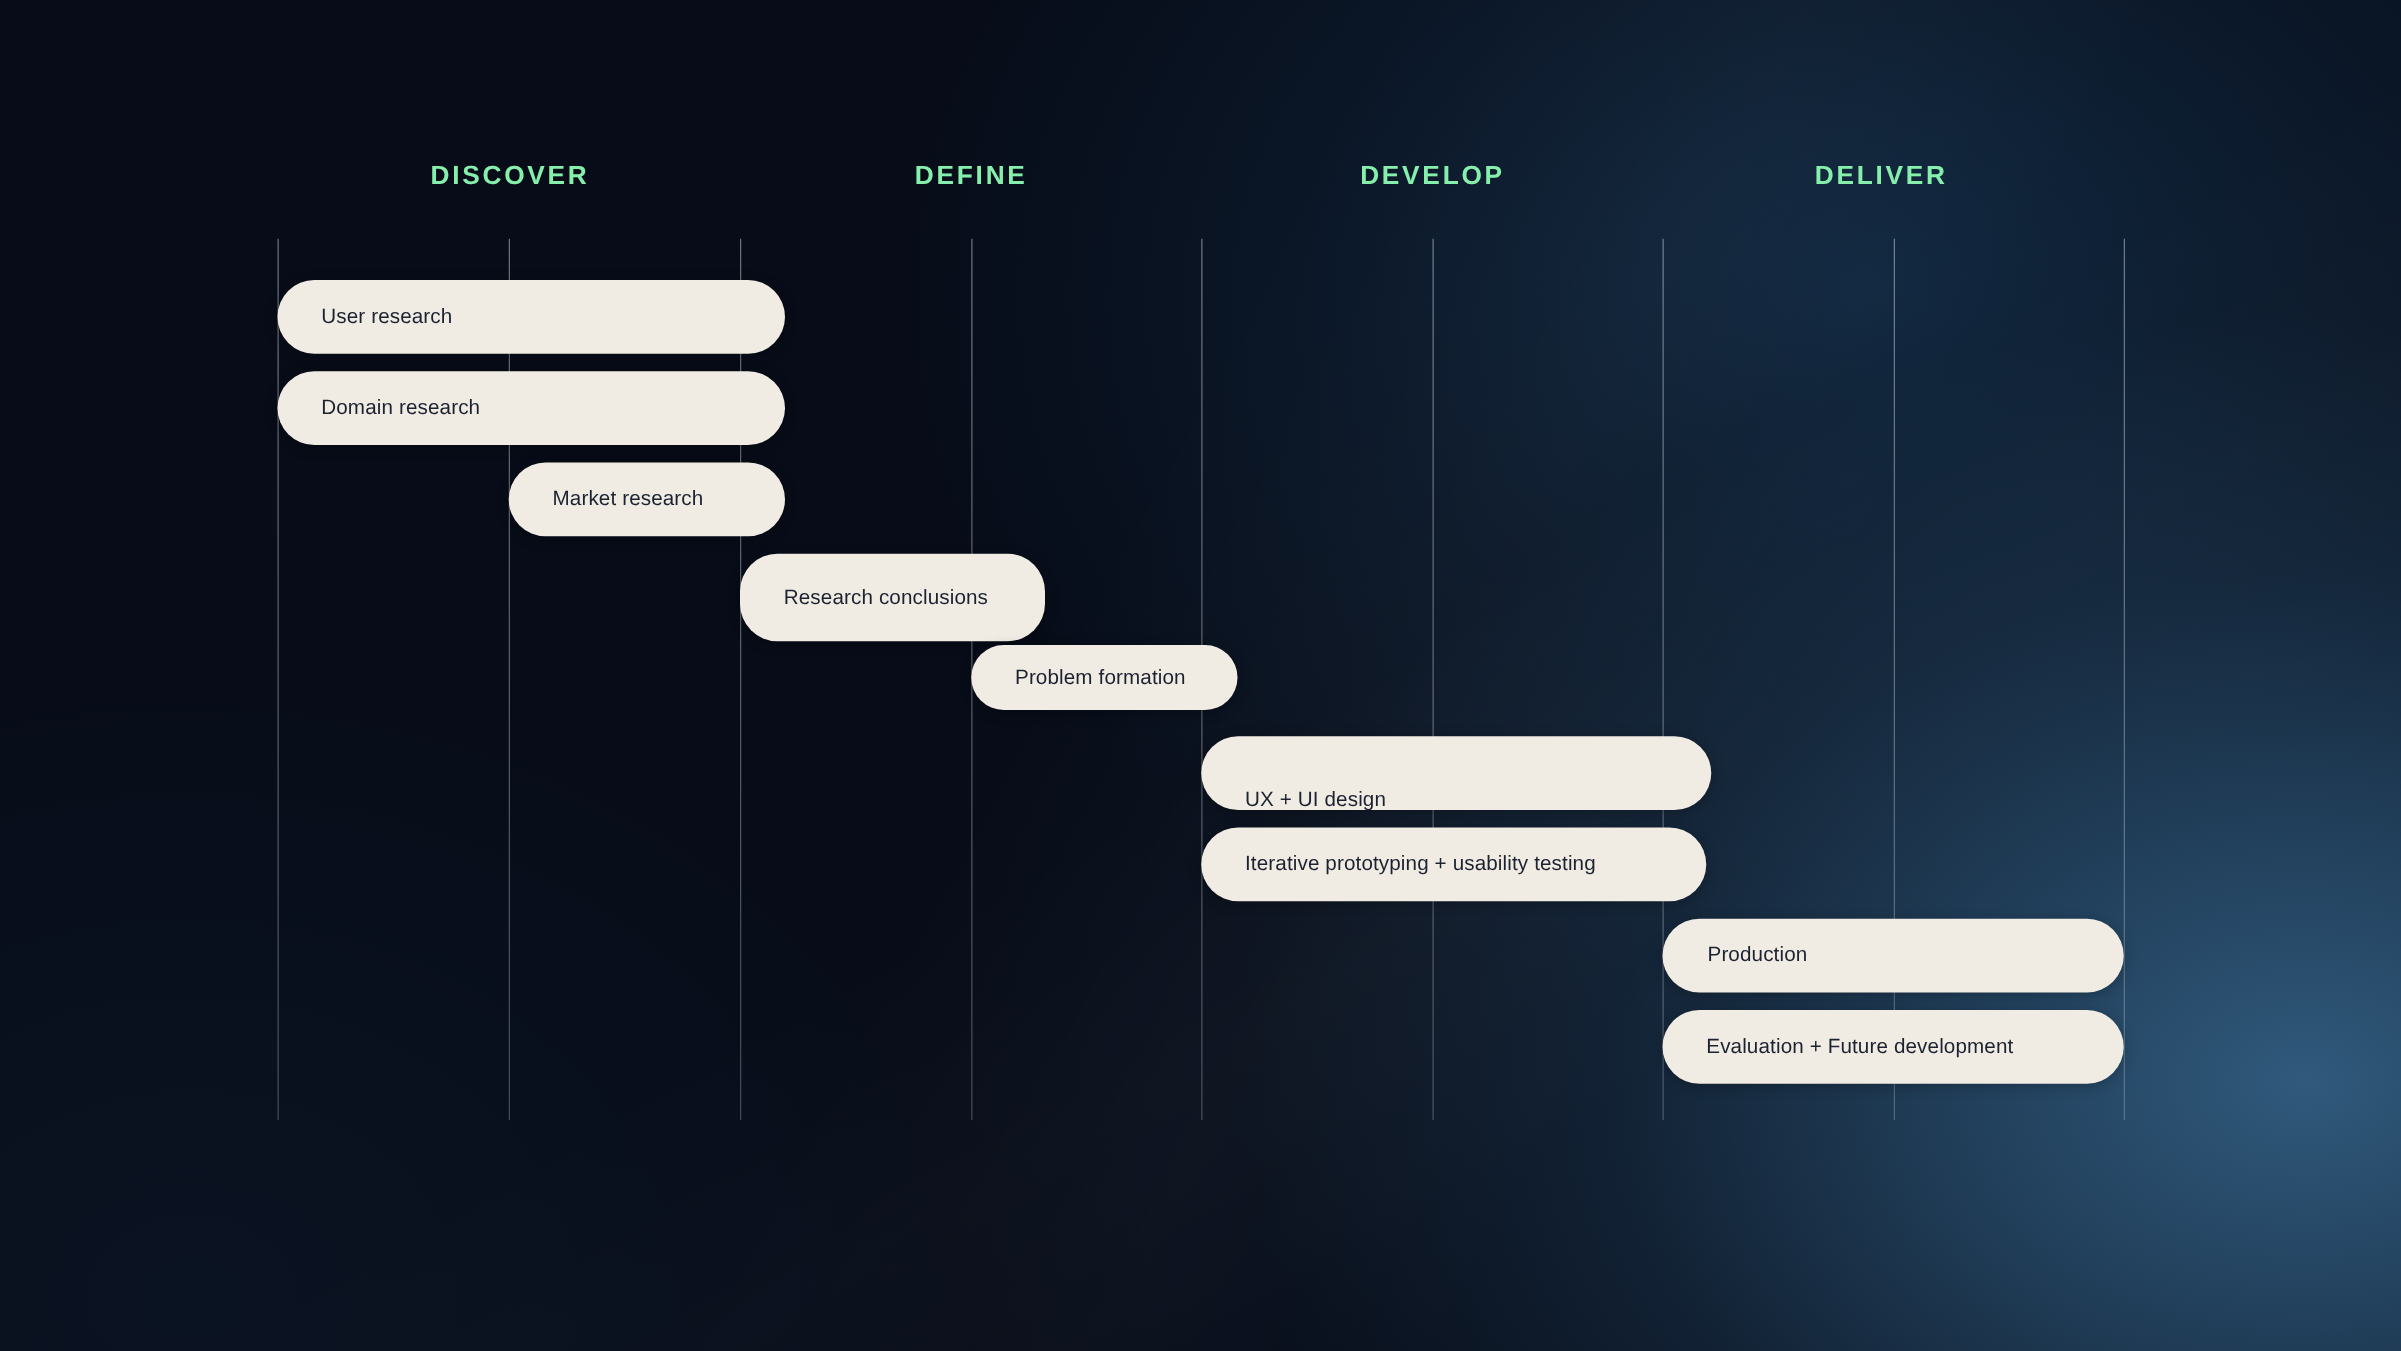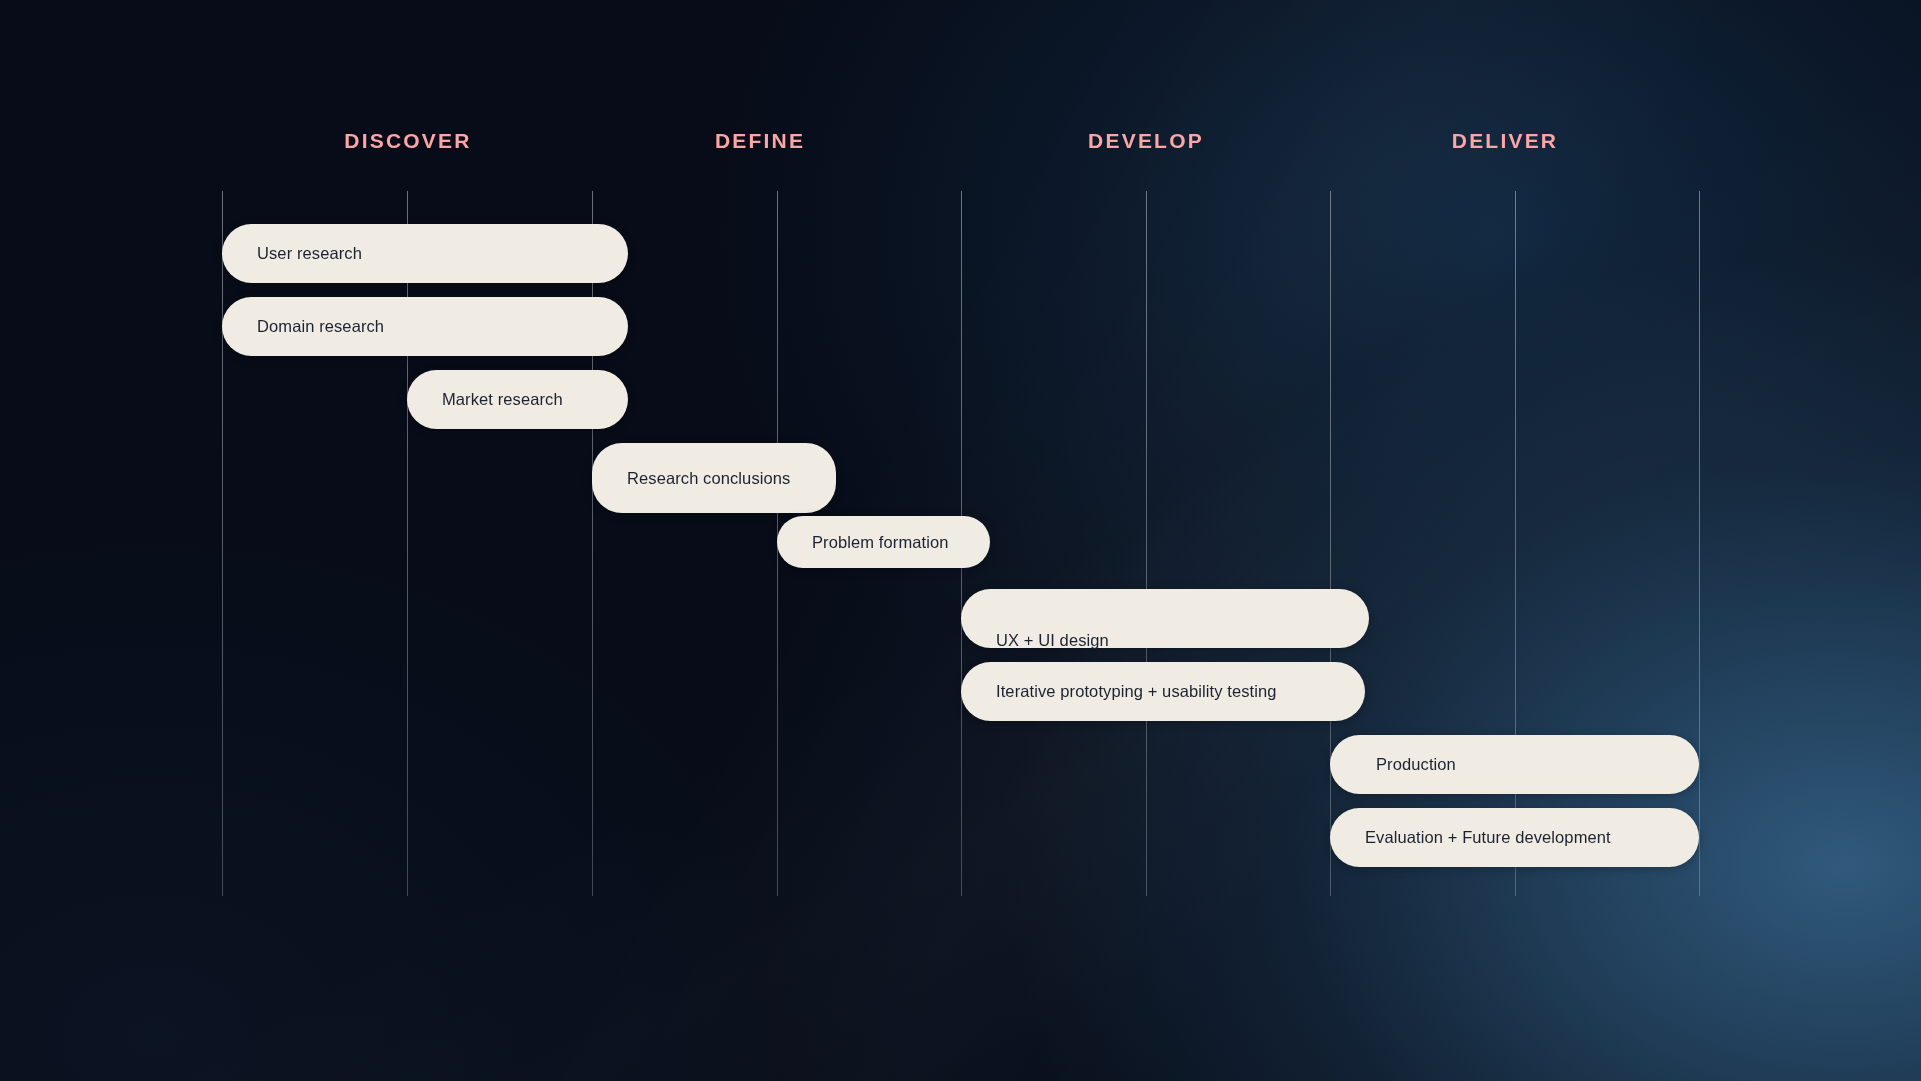--- a/index.html
+++ b/index.html
@@ -35,21 +35,21 @@
   }
 
   
   #chart {
     position:absolute; inset:0;
     z-index:5;
   }
   .phase-header {
     position:absolute;
     transform:translateX(-50%);
-    color:#fca5a5;
+    color:#86efac;
     font-size:21px;
     font-weight:700;
     letter-spacing:2.2px;
     white-space:nowrap;
     text-transform:uppercase;
     line-height:1;
   }
   .gridline {
     position:absolute;
     width:1px;
@@ -76,21 +76,21 @@
 </head>
 <body>
 
 <div id="bg-base"></div>
 <div id="bg-glow"></div>
 <div id="bg-sheen"></div>
 
 <div id="chart">
   <div id="phase-headers">
       <div class="phase-header" style="left: 408px; top: 130px;">DISCOVER</div>
-      <div class="phase-header" style="left: 760px; top: 130px;">DEFINE</div>
+      <div class="phase-header" style="left: 777px; top: 130px;">DEFINE</div>
       <div class="phase-header" style="left: 1146px; top: 130px;">DEVELOP</div>
       <div class="phase-header" style="left: 1505px; top: 130px;">DELIVER</div>
     </div>
   <div id="gridlines">
       <div class="gridline" style="left: 222px; top: 191px; height: 705px;"></div>
       <div class="gridline" style="left: 407px; top: 191px; height: 705px;"></div>
       <div class="gridline" style="left: 592px; top: 191px; height: 705px;"></div>
       <div class="gridline" style="left: 777px; top: 191px; height: 705px;"></div>
       <div class="gridline" style="left: 961px; top: 191px; height: 705px;"></div>
       <div class="gridline" style="left: 1146px; top: 191px; height: 705px;"></div>
@@ -114,19 +114,19 @@
       <div class="task-bar" style="left: 777px; top: 516px; width: 213px; height: 52px;">
         <span class="task-label" style="margin-left: 35px;">Problem formation</span>
       </div>
       <div class="task-bar" style="left: 961px; top: 589px; width: 408px; height: 59px; align-items: flex-end;">
         <span class="task-label" style="margin-left: 35px;">UX + UI design</span>
       </div>
       <div class="task-bar" style="left: 961px; top: 662px; width: 404px; height: 59px;">
         <span class="task-label" style="margin-left: 35px;">Iterative prototyping + usability testing</span>
       </div>
       <div class="task-bar" style="left: 1330px; top: 735px; width: 369px; height: 59px;">
-        <span class="task-label" style="margin-left: 46px;">Production</span>
+        <span class="task-label" style="margin-left: 36px;">Production</span>
       </div>
       <div class="task-bar" style="left: 1330px; top: 808px; width: 369px; height: 59px;">
         <span class="task-label" style="margin-left: 35px;">Evaluation + Future development</span>
       </div>
     </div>
 </div>
 
 </body></html>

